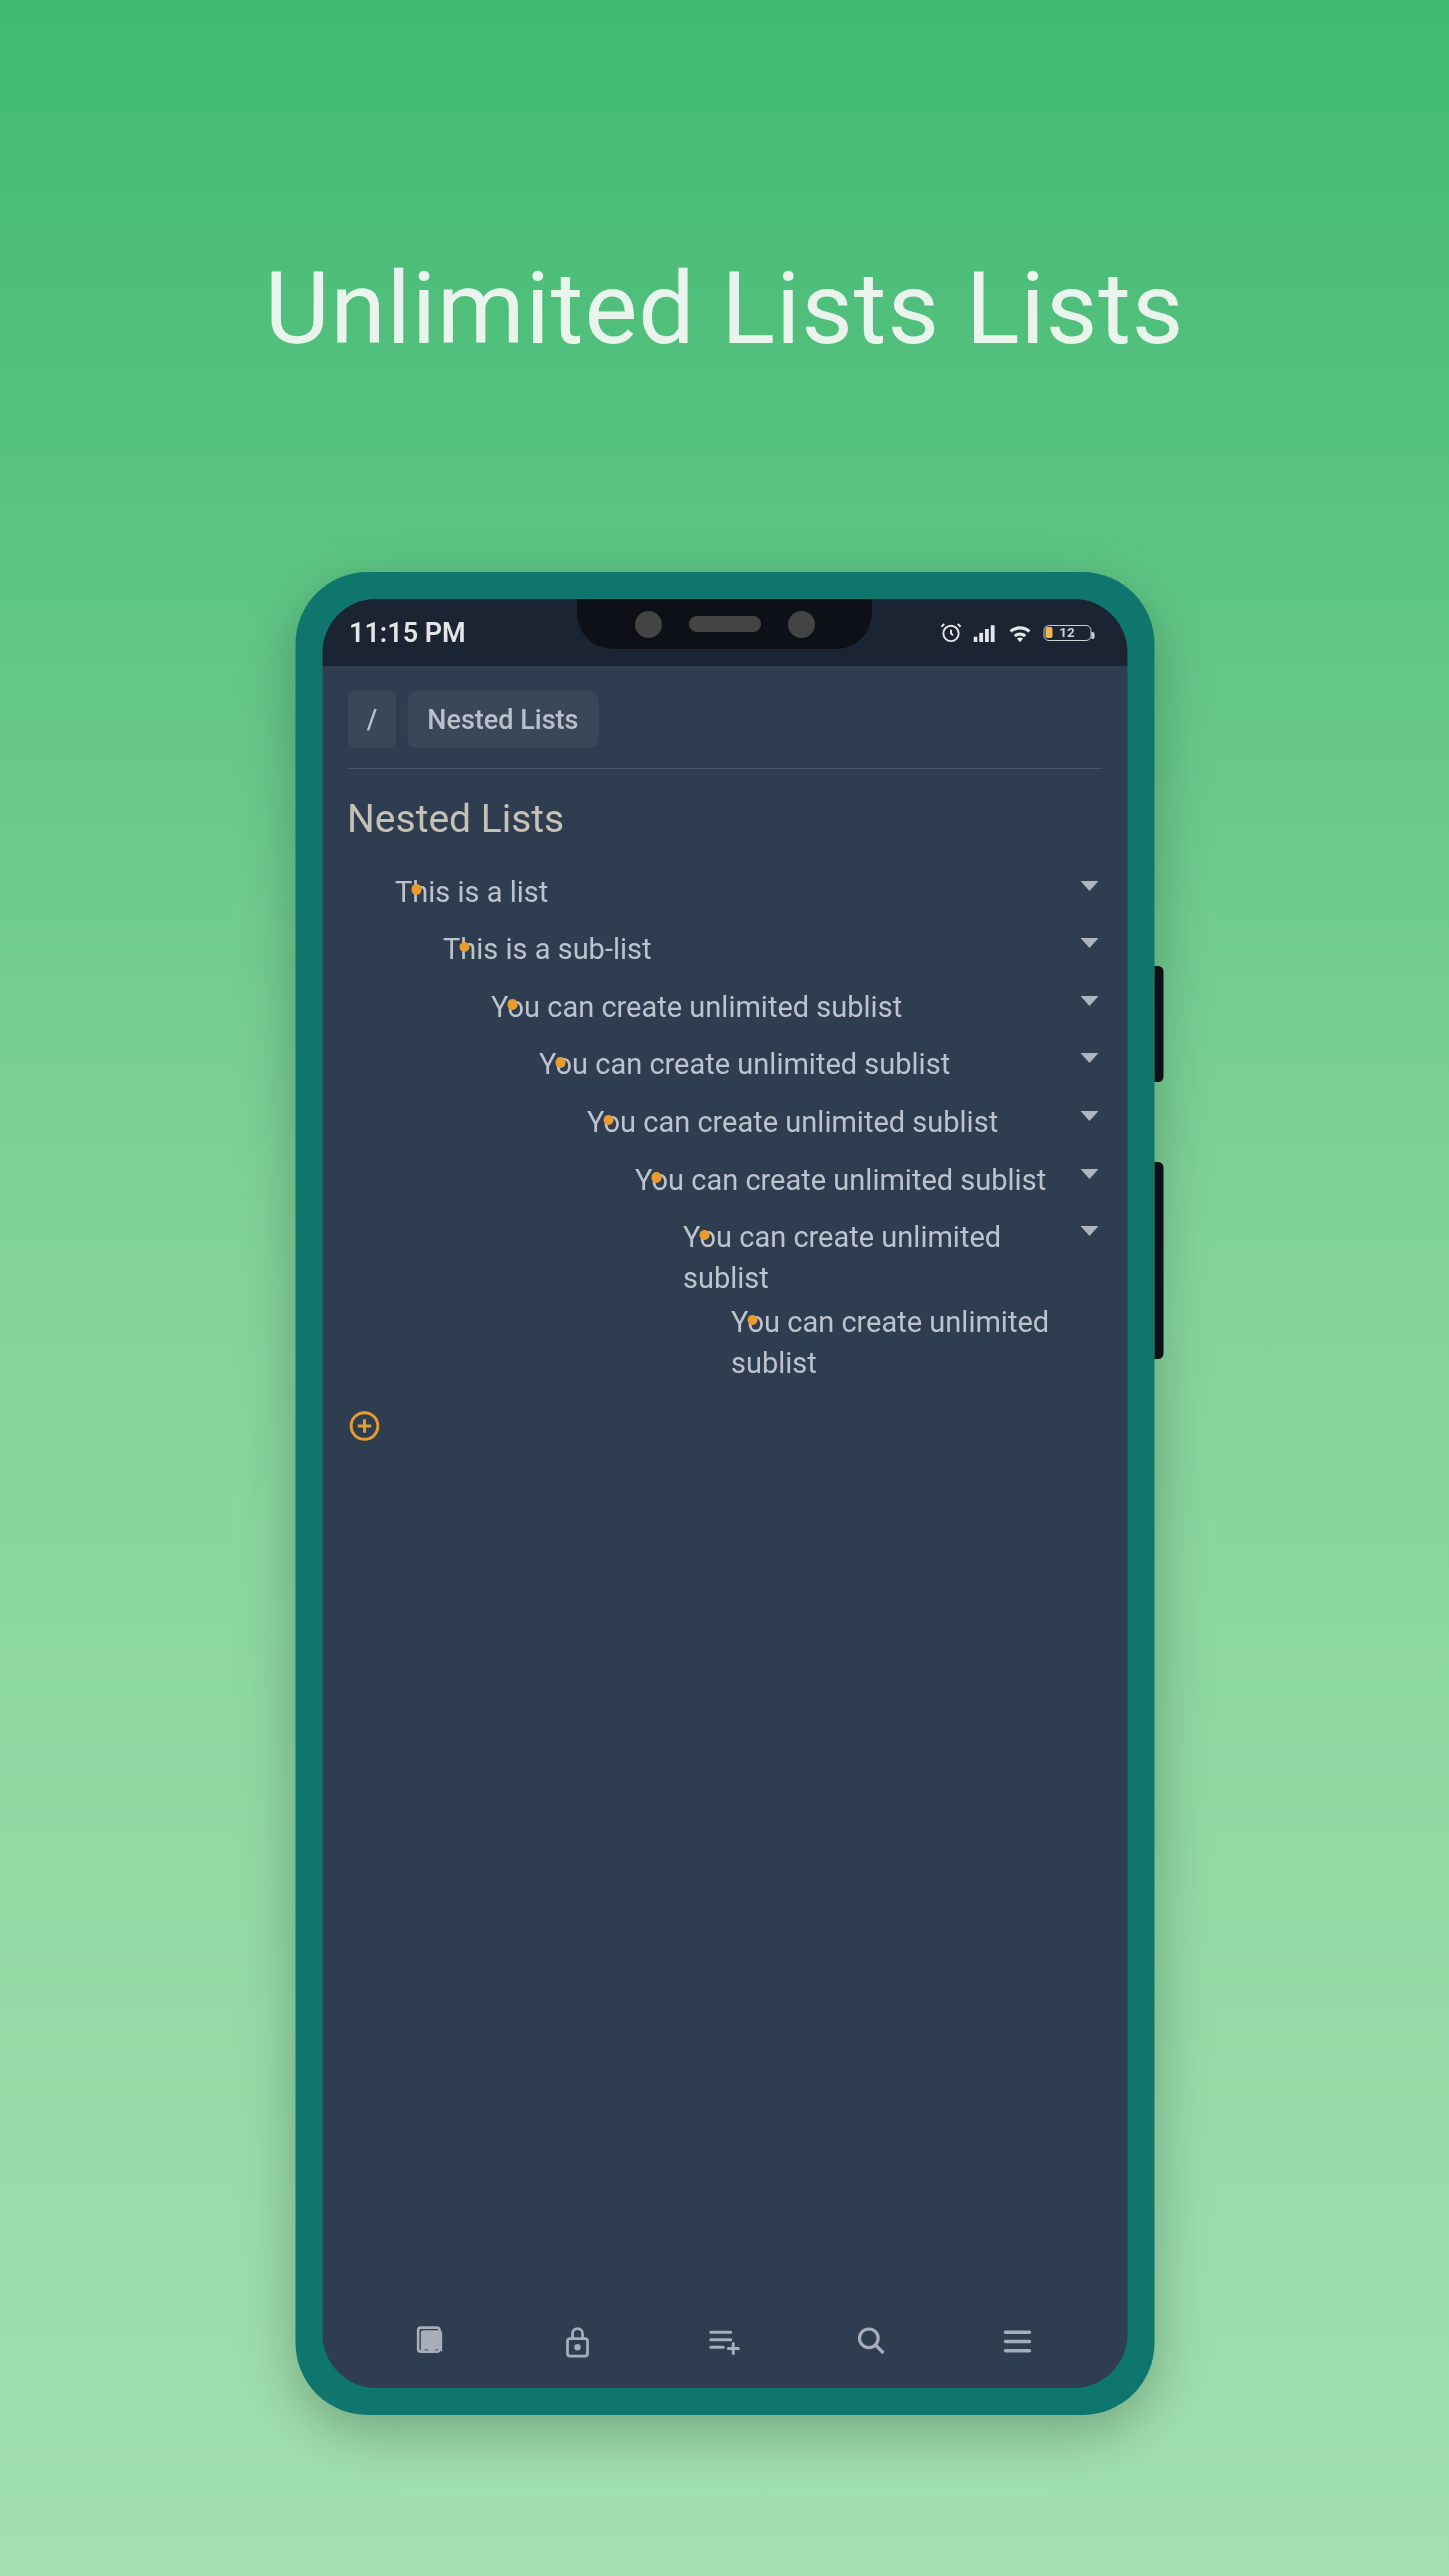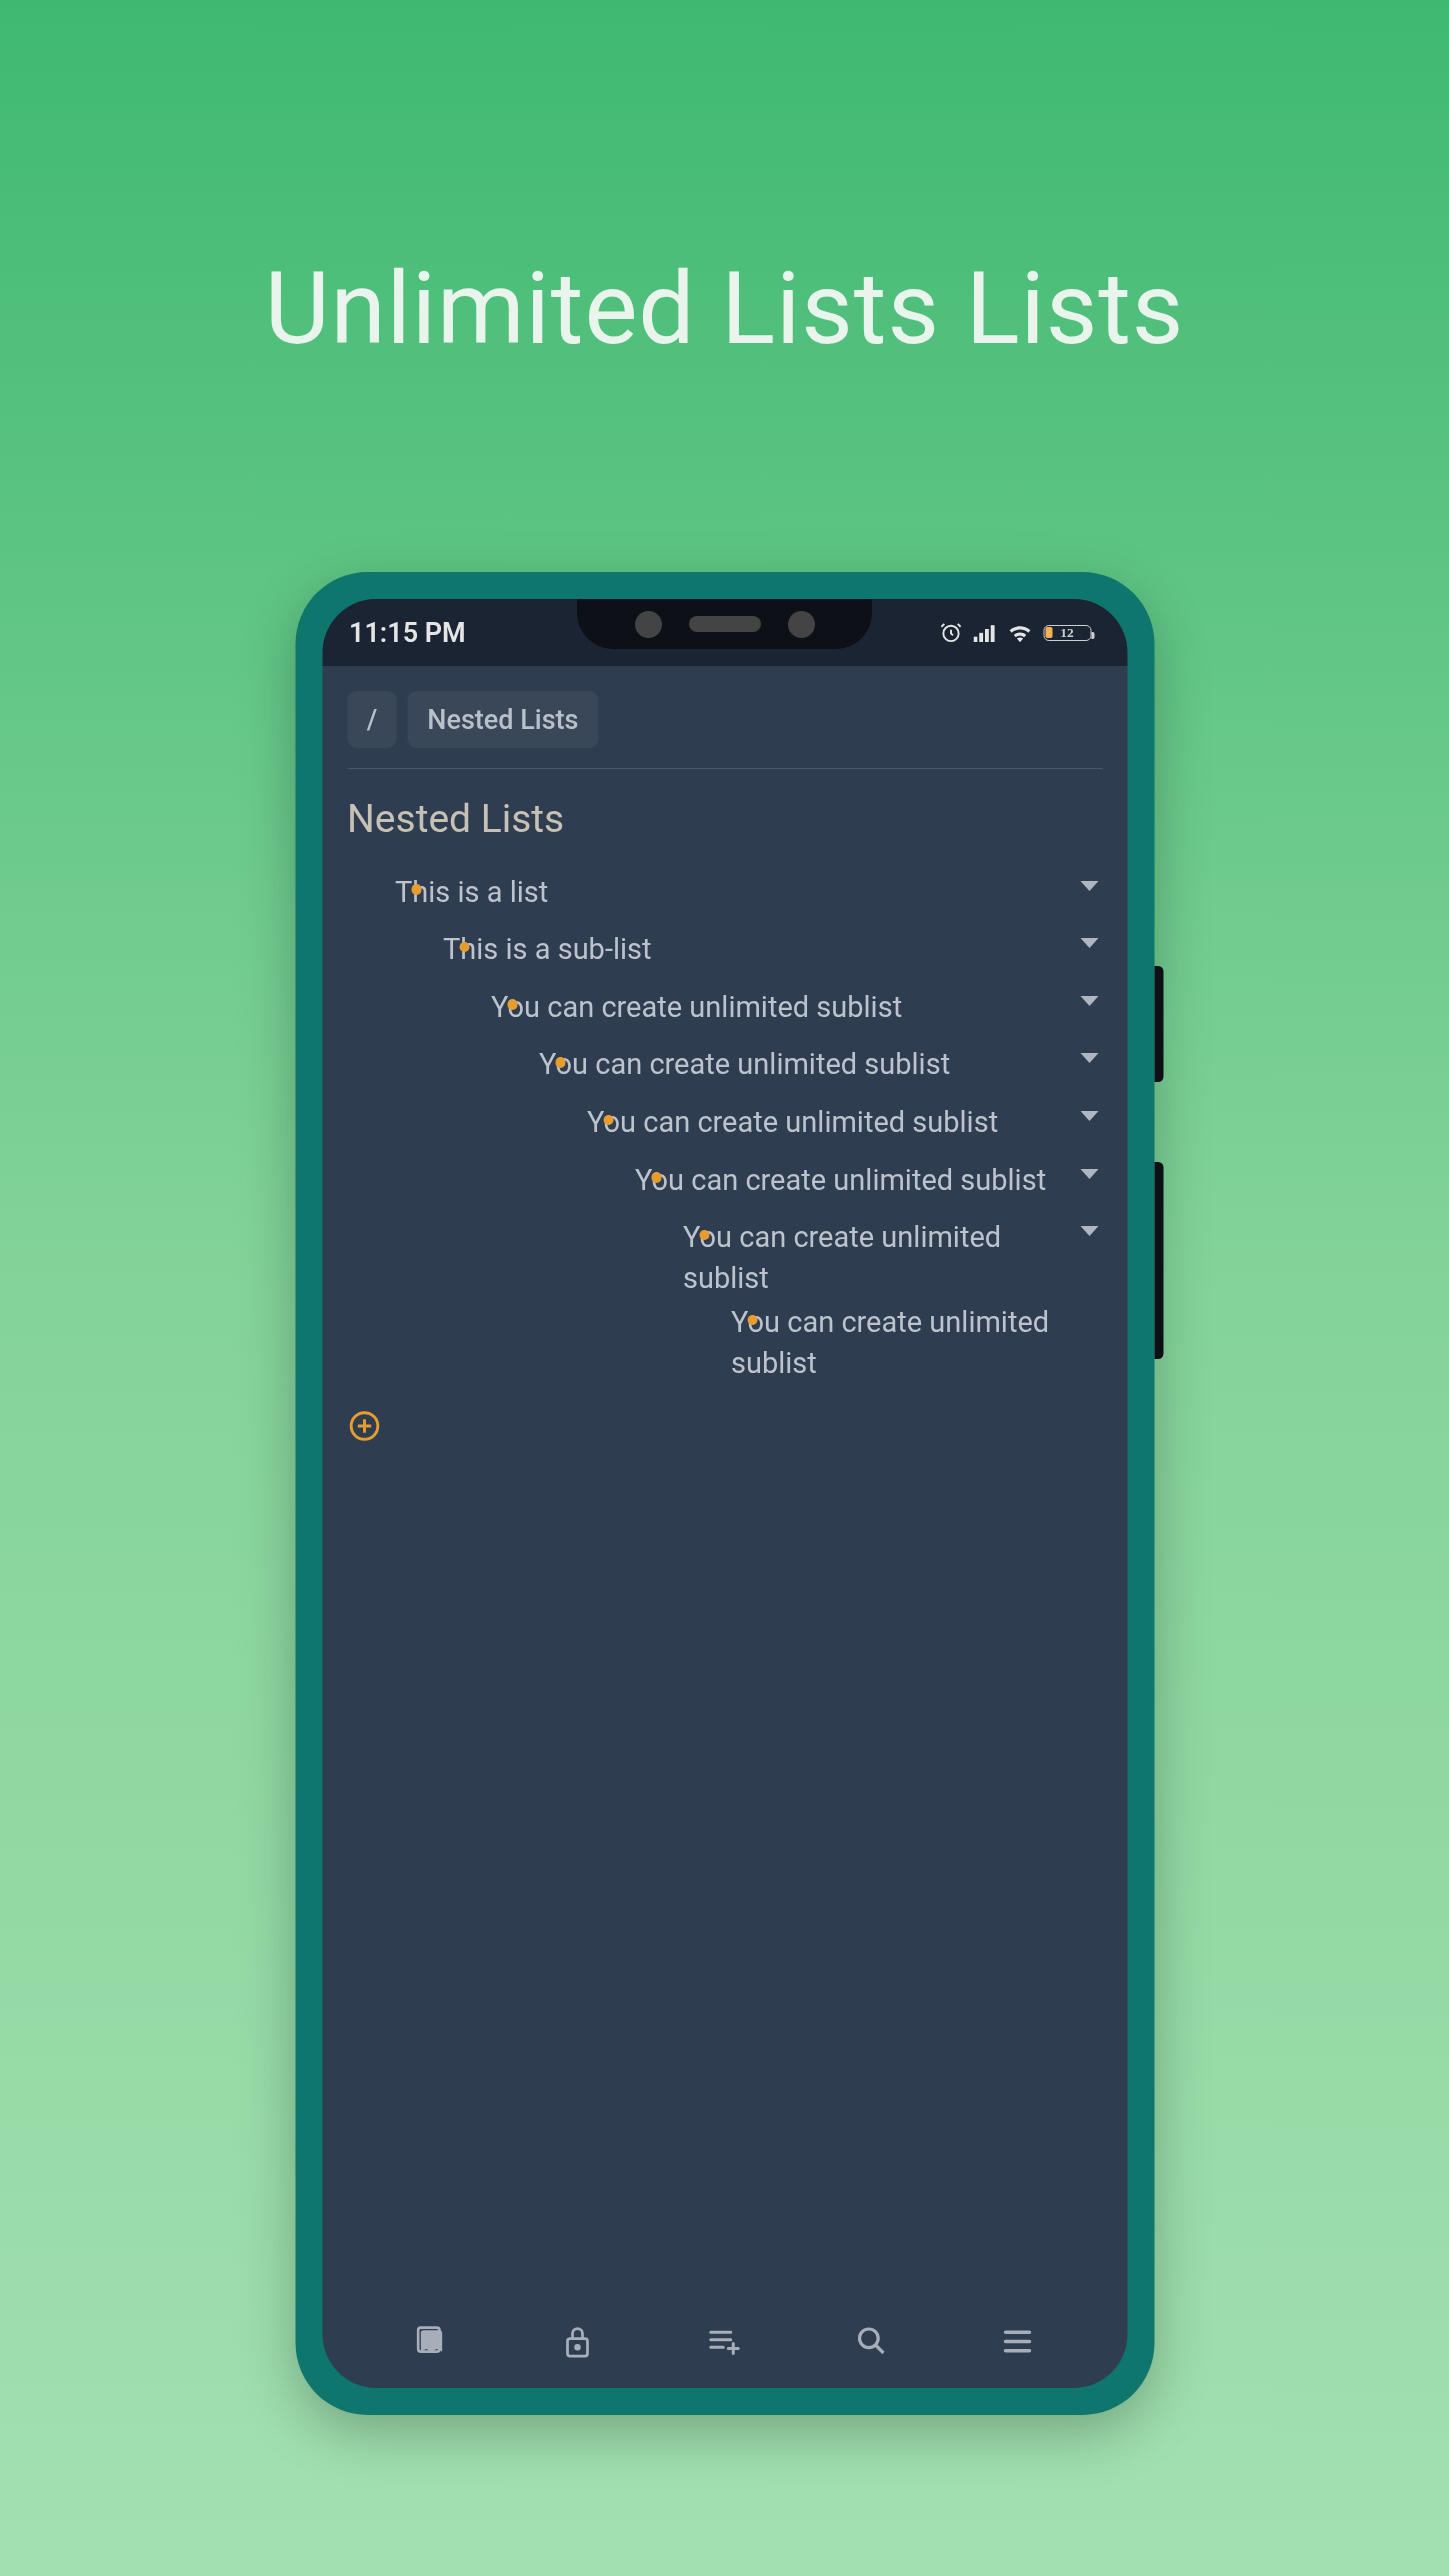--- a/index.html
+++ b/index.html
@@ -121,21 +121,20 @@
   }
   .battery-body {
     width: 48px;
     height: 16px;
     border: 1.8px solid #cfcfcf;
     border-radius: 5.4px;
     display: flex;
     align-items: center;
     justify-content: center;
     position: relative;
-    font-family: Liberation Serif, serif;
   }
   .battery-body::after {
     content: '';
     position: absolute;
     right: -4.5px;
     top: 6.3px;
     width: 2.7px;
     height: 7.2px;
     background: #cfcfcf;
     border-radius: 0 1.8px 1.8px 0;

